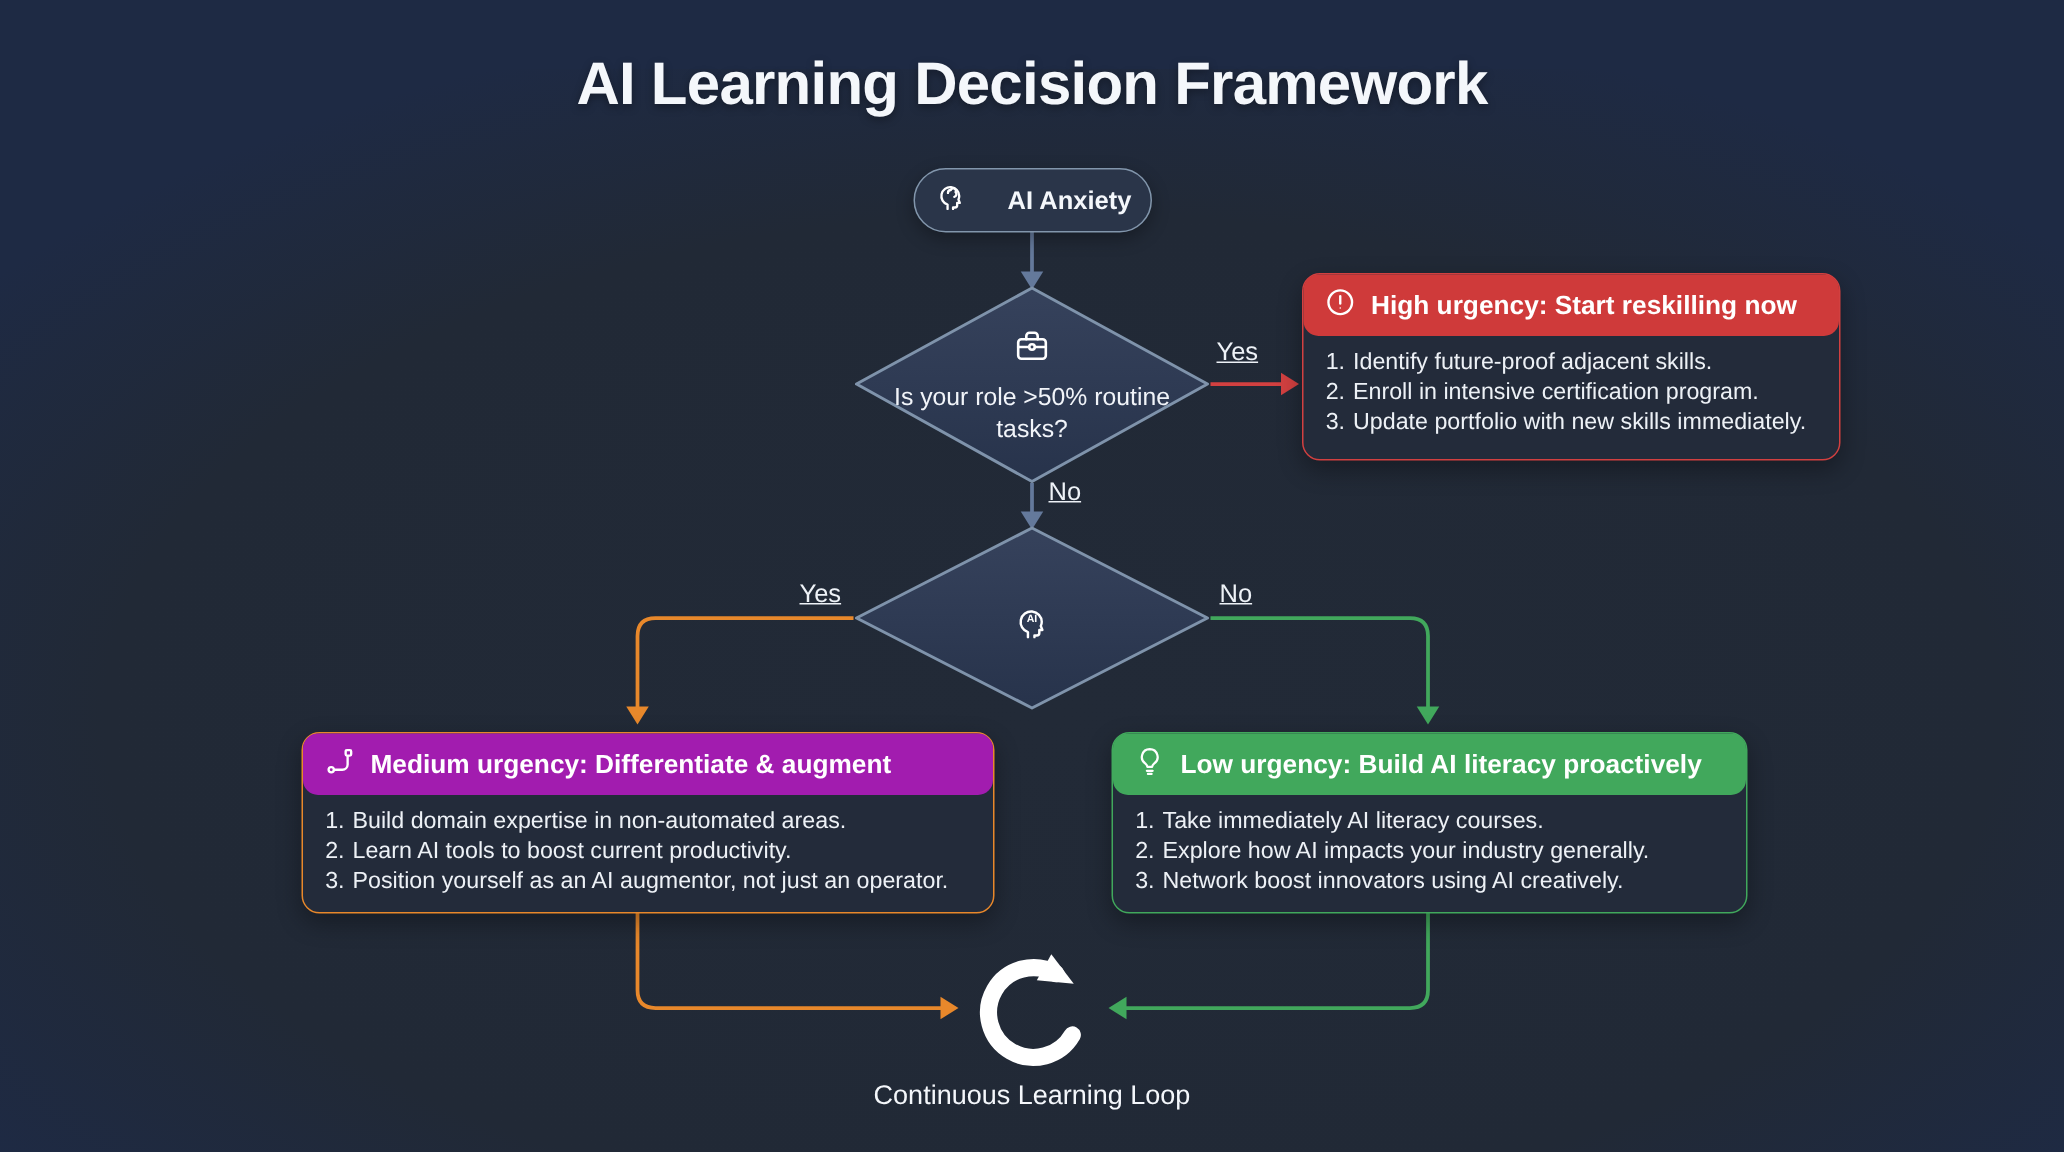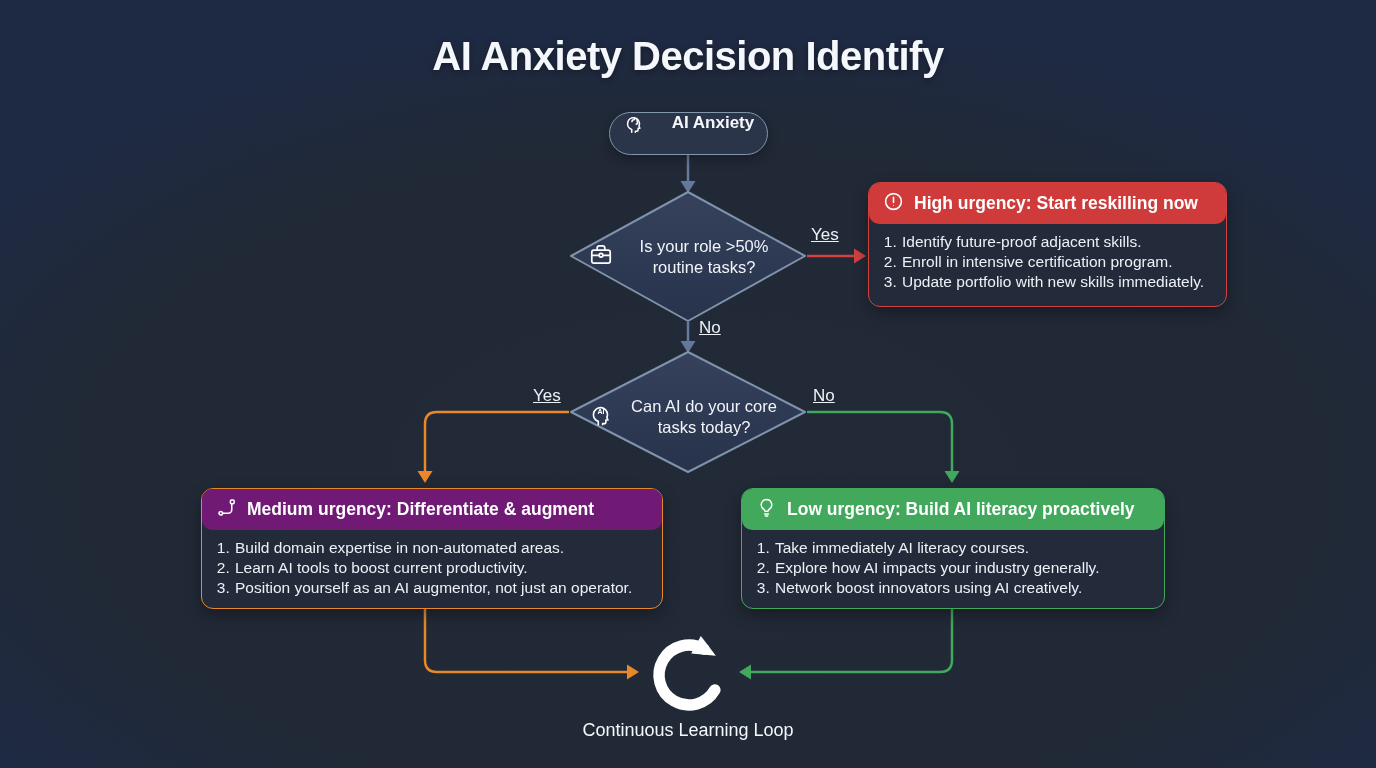--- a/index.html
+++ b/index.html
@@ -15,27 +15,27 @@
     pointer-events:none;
   }
   .title{
     position:absolute;left:0;top:34px;width:1376px;text-align:center;
     font-size:40px;font-weight:700;letter-spacing:-.5px;color:#f4f7fb;
     text-shadow:0 2px 6px rgba(0,0,0,.35);
   }
   .pill{
     position:absolute;left:609px;top:112px;width:157px;height:41px;
     background:#2a3549;border:1.5px solid #8296ac;border-radius:22px;
-    display:flex;justify-content:center;gap:27px;
+    display:flex;align-items:center;justify-content:center;gap:27px;
     box-shadow:0 4px 12px rgba(0,0,0,.3);
   }
   .pill .label{font-size:17px;font-weight:700;color:#f4f7fb;}
   svg.overlay{position:absolute;left:0;top:0;pointer-events:none;}
   .node-content{
-    position:absolute;display:flex;flex-direction:row;align-items:center;
+    position:absolute;display:flex;flex-direction:column;align-items:center;
     justify-content:center;text-align:center;gap:6px;
   }
   .node-content .q{font-size:16.5px;line-height:21px;color:#f1f4f9;}
   .edge-label{position:absolute;font-size:17px;color:#eef2f7;text-decoration:underline;}
   .outcome{
     position:absolute;border-radius:12px;background:#232b3a;
     box-shadow:0 6px 16px rgba(0,0,0,.32);
   }
   .outcome .hdr{
     height:41px;border-radius:10px;display:flex;align-items:center;
@@ -43,36 +43,36 @@
   }
   .outcome ol{
     margin:0;padding:8px 12px 8px 32px;list-style:decimal;
   }
   .outcome ol li{
     font-size:15.5px;line-height:20px;color:#edf1f6;padding-left:1px;
   }
   .outcome.high{left:868px;top:182px;width:357px;height:123px;border:1.5px solid #d24040;}
   .outcome.high .hdr{background:#cf3a3a;}
   .outcome.medium{left:201px;top:488px;width:460px;height:119px;border:1.5px solid #e8882b;}
-  .outcome.medium .hdr{background:#701a75;}
+  .outcome.medium .hdr{background:#a21caf;}
   .outcome.low{left:741px;top:488px;width:422px;height:119px;border:1.5px solid #41a85c;}
   .outcome.low .hdr{background:#41a85c;}
   .loop-icon{position:absolute;left:645px;top:631px;width:88px;height:88px;}
   .loop-label{
     position:absolute;left:0;top:720px;width:1376px;text-align:center;
     font-size:18px;font-weight:400;color:#f4f7fb;
   }
   .icn{flex:0 0 auto;display:block;}
 </style>
 </head>
 <body>
 
 <div class="bg-blob"></div>
 
-<div class="title">AI Anxiety Decision Identify</div>
+<div class="title">AI Learning Decision Framework</div>
 
 <svg class="overlay" width="1376" height="768" viewBox="0 0 1376 768">
   <defs>
     <linearGradient id="diamondGrad" x1="0" y1="0" x2="0" y2="1">
       <stop offset="0" stop-color="#36425c"></stop>
       <stop offset="1" stop-color="#27334b"></stop>
     </linearGradient>
   </defs>
 
   <g stroke="#64799b" fill="#64799b">
@@ -137,21 +137,20 @@
   <div class="q" style="width:185px">Is your role &gt;50% routine tasks?</div>
 </div>
 
 <div class="node-content" style="left:588px;top:358px;width:200px;height:118px;">
   <span class="icn">
     <svg width="26" height="26" viewBox="0 0 24 24" fill="none" stroke="#fff" stroke-width="1.5" stroke-linecap="round" stroke-linejoin="round">
       <path d="M9.5 21v-3.1A6.5 6.5 0 1 1 18 11.6c0 .9-.2 1.8-.6 2.6l1 2.4h-1.9v1.8c0 .9-.7 1.6-1.6 1.6h-1.4V21"></path>
       <text x="12" y="11.4" font-size="6.5" font-weight="700" fill="#fff" stroke="none" text-anchor="middle">AI</text>
     </svg>
   </span>
-  <div class="q" style="width:175px">Can AI do your core tasks today?</div>
 </div>
 
 <div class="edge-label" style="left:811px;top:225px;">Yes</div>
 <div class="edge-label" style="left:699px;top:318px;">No</div>
 <div class="edge-label" style="left:533px;top:386px;">Yes</div>
 <div class="edge-label" style="left:813px;top:386px;">No</div>
 
 <div class="outcome high">
   <div class="hdr">
     <span class="icn">

